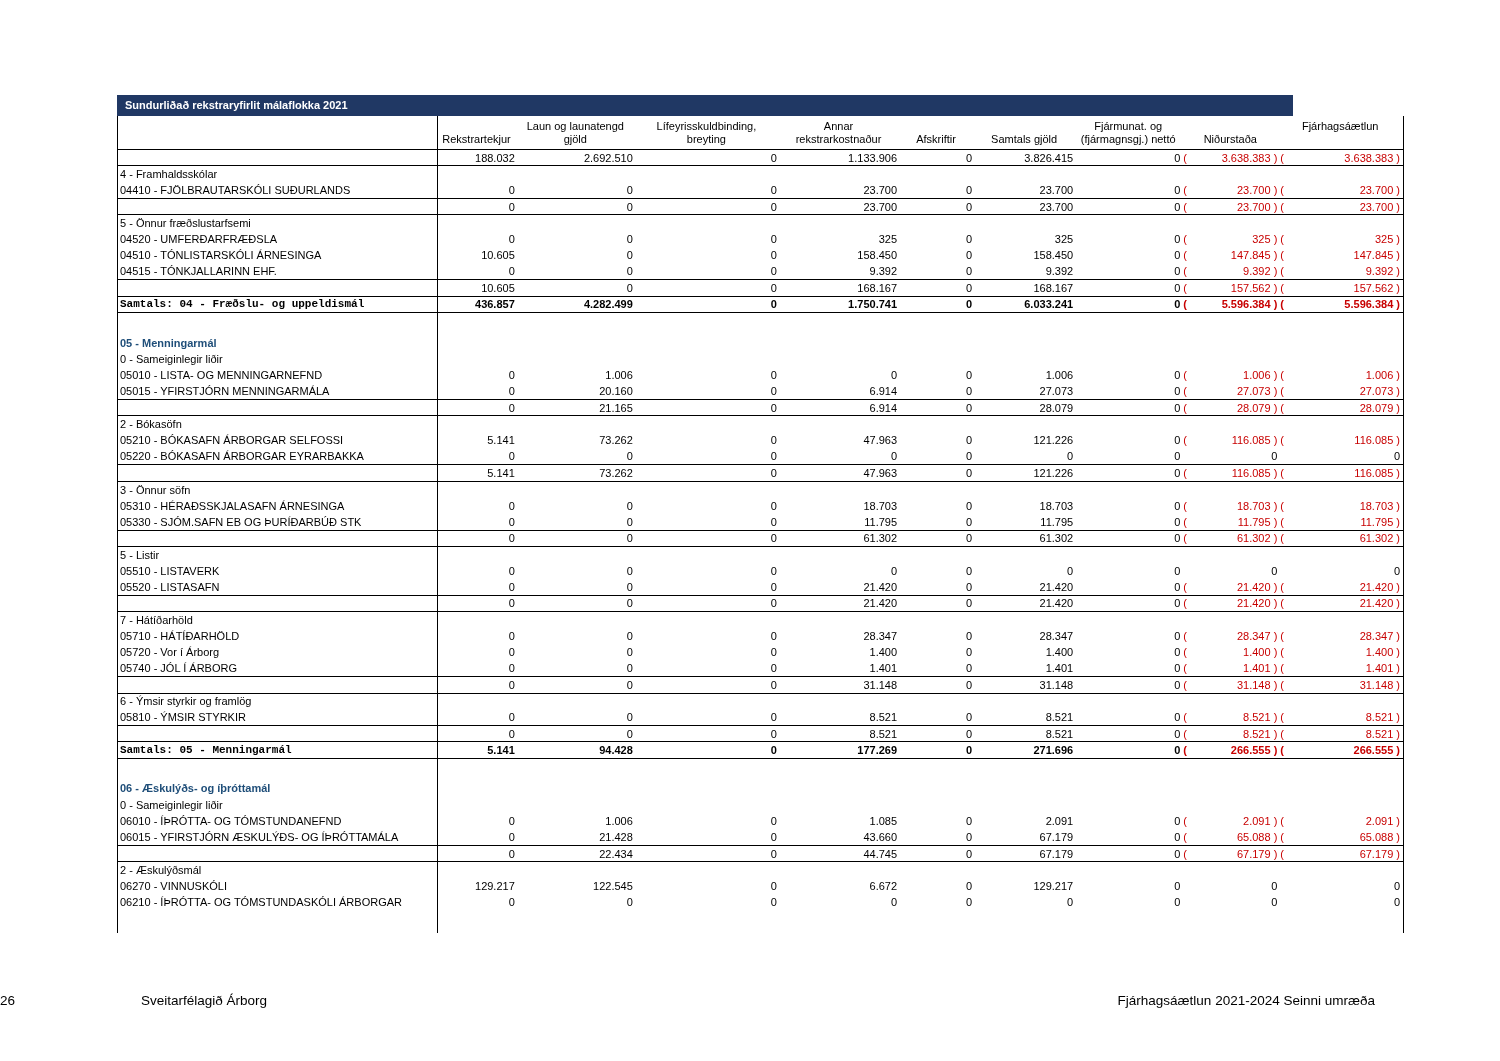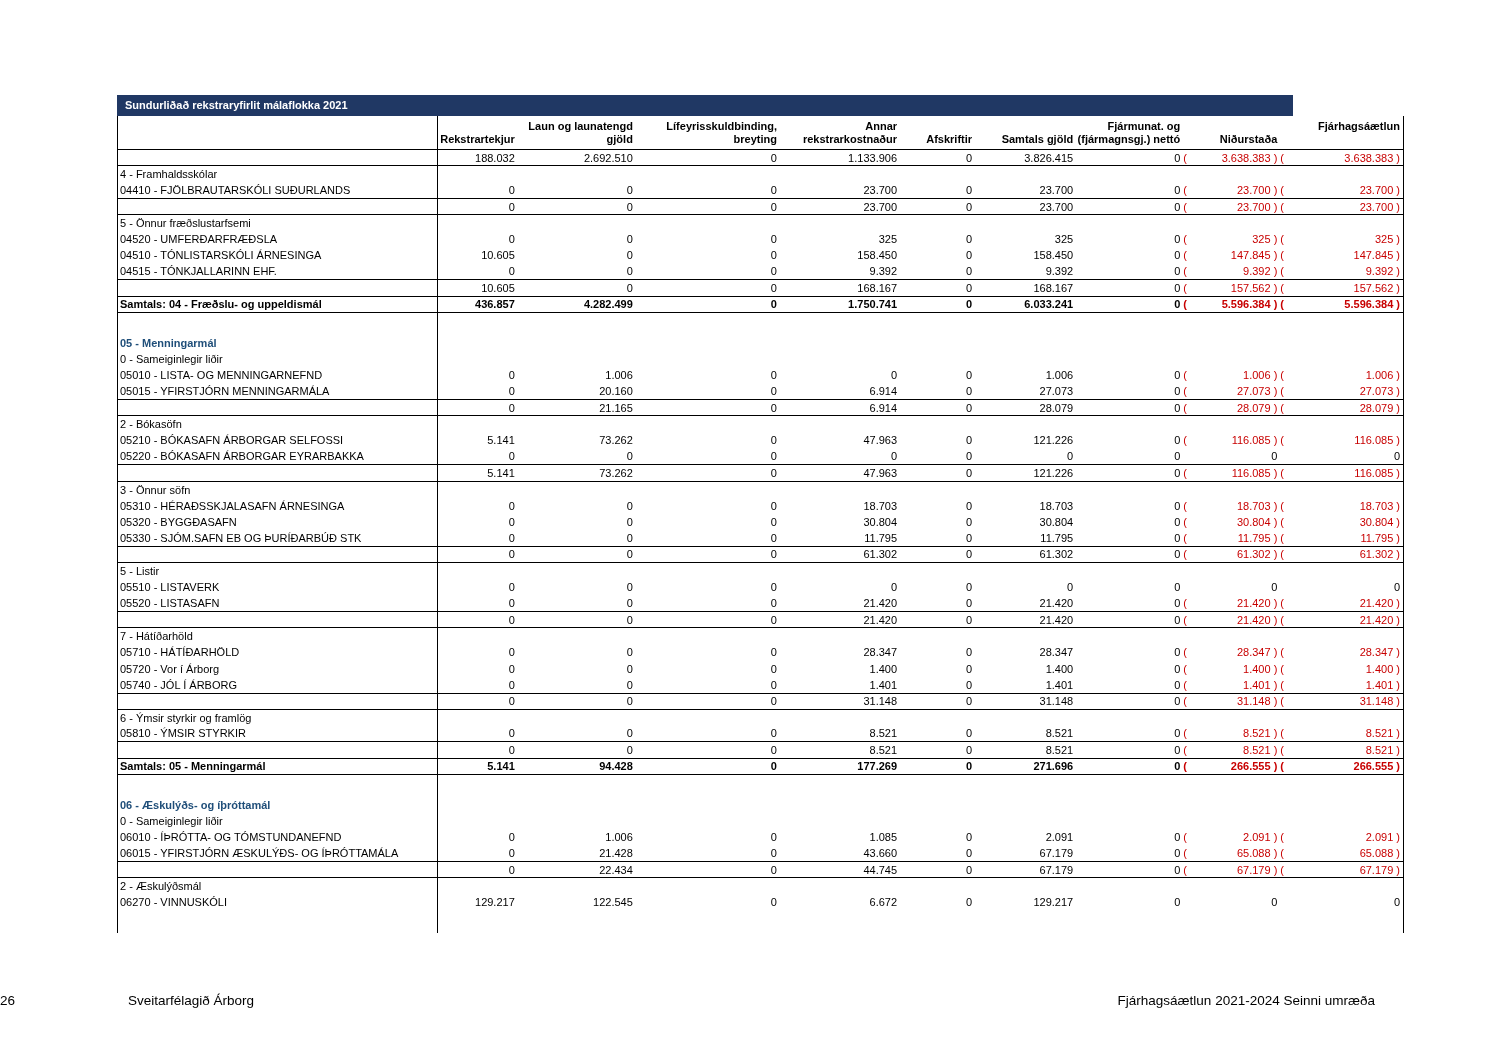--- a/index.html
+++ b/index.html
@@ -13,38 +13,38 @@
   body{position:relative;overflow:hidden;}
 
   .report{position:absolute;left:90px;top:95px;width:1203px;padding-left:27px;}
   .title-bar{background:var(--header-bar);color:#fff;font-size:11px;font-weight:bold;
     height:21px;line-height:21px;padding:0 8px;}
 
   table.budget{width:1287px;border-collapse:collapse;table-layout:fixed;font-size:11px;
     border-left:1px solid #000;border-right:1px solid #000;}
   th,td{white-space:nowrap;overflow:hidden;vertical-align:middle;}
   thead tr{border-bottom:1px solid #000;}
-  th{font-weight:bold;text-align:right;vertical-align:bottom;padding:4px 3px 3px 0;}
+  th{font-weight:normal;text-align:center;vertical-align:bottom;padding:4px 3px 3px 0;}
   th .hl{height:13px;line-height:13px;}
   th.label-col{border-right:1px solid #000;}
   td{height:16.3px;text-align:right;padding:0 3px 0 0;}
   td.label-col{text-align:left;border-right:1px solid #000;padding:0 2px;}
   .row-subtotal td,.row-total td{border-top:1px solid #000;border-bottom:1px solid #000;}
   .row-total td{font-weight:bold;}
   .row-section td{color:var(--section-text);font-weight:bold;}
   .row-blank td{height:22px;}
-  .lab-total{padding-left:2px;}
+  .lab-total{padding-left:2px;font-family:Liberation Mono, monospace;}
   .lab-section{padding-left:17px;}
   .lab-group{padding-left:30px;}
   .lab-item{padding-left:43px;}
   .flexcell{display:flex;justify-content:space-between;align-items:baseline;}
   .neg{color:var(--negative);}
 
   .footer{position:absolute;top:993px;left:0;width:1500px;height:20px;font-size:13.5px;}
-  .footer .f-left{position:absolute;left:128px;}
+  .footer .f-left{position:absolute;left:141px;}
   .footer .f-page{position:absolute;left:0;width:1500px;text-align:left;}
   .footer .f-right{position:absolute;right:125px;}
 </style>
 </head>
 <body>
 
 <div class="report">
   <div class="title-bar">Sundurliðað rekstraryfirlit málaflokka 2021</div>
   <table class="budget">
     <colgroup>
@@ -499,42 +499,20 @@
             </div>
           </td>
           <td>
             <div class="flexcell neg">
               <span>(</span>
               <span>18.703&nbsp;)</span>
             </div>
           </td>
         </tr>
         <tr class="row-item">
-          <td class="label-col lab-item">05320 - BYGGÐASAFN</td>
-          <td>0</td>
-          <td>0</td>
-          <td>0</td>
-          <td>30.804</td>
-          <td>0</td>
-          <td>30.804</td>
-          <td>0</td>
-          <td>
-            <div class="flexcell neg">
-              <span>(</span>
-              <span>30.804&nbsp;)</span>
-            </div>
-          </td>
-          <td>
-            <div class="flexcell neg">
-              <span>(</span>
-              <span>30.804&nbsp;)</span>
-            </div>
-          </td>
-        </tr>
-        <tr class="row-item">
           <td class="label-col lab-item">05330 - SJÓM.SAFN  EB  OG ÞURÍÐARBÚÐ  STK</td>
           <td>0</td>
           <td>0</td>
           <td>0</td>
           <td>11.795</td>
           <td>0</td>
           <td>11.795</td>
           <td>0</td>
           <td>
             <div class="flexcell neg">
@@ -932,20 +910,32 @@
           <td>&nbsp;</td>
         </tr>
         <tr class="row-item">
           <td class="label-col lab-item">06270 - VINNUSKÓLI</td>
           <td>129.217</td>
           <td>122.545</td>
           <td>0</td>
           <td>6.672</td>
           <td>0</td>
           <td>129.217</td>
+          <td>0</td>
+          <td>0</td>
+          <td>0</td>
+        </tr>
+        <tr class="row-item">
+          <td class="label-col lab-item">06210 - ÍÞRÓTTA- OG TÓMSTUNDASKÓLI ÁRBORGAR</td>
+          <td>0</td>
+          <td>0</td>
+          <td>0</td>
+          <td>0</td>
+          <td>0</td>
+          <td>0</td>
           <td>0</td>
           <td>0</td>
           <td>0</td>
         </tr>
         <tr class="row-blank">
           <td class="label-col lab-blank">&nbsp;</td>
           <td>&nbsp;</td>
           <td>&nbsp;</td>
           <td>&nbsp;</td>
           <td>&nbsp;</td>

